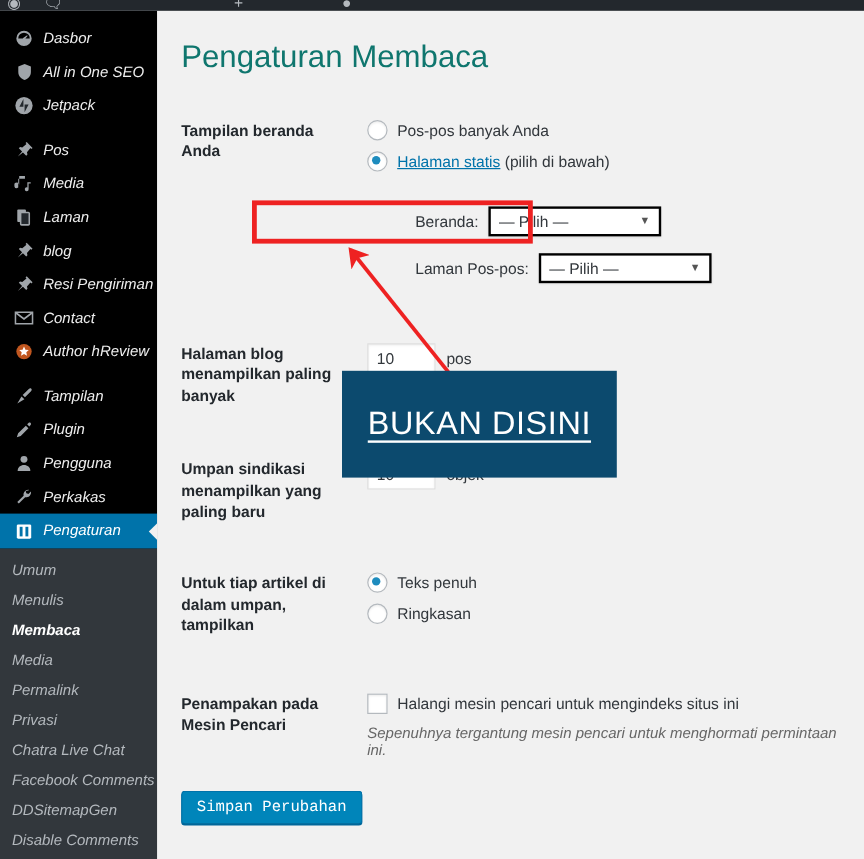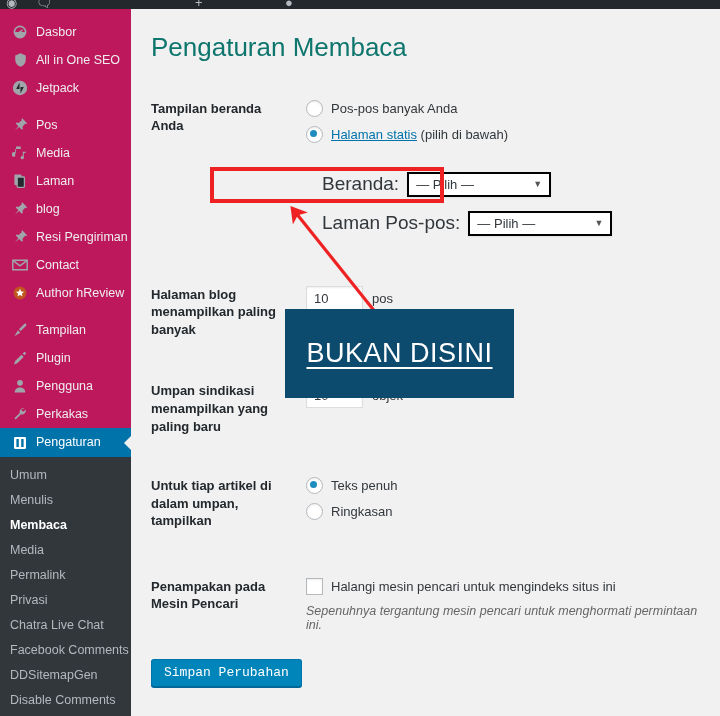--- a/index.html
+++ b/index.html
@@ -34,22 +34,23 @@
     line-height: 13px;
     top: -4px;
   }
 
   
   #adminmenu {
     position: absolute;
     top: 9px; left: 0;
     width: 131px;
     height: 707px;
-    background: #be185d;
+    background: #000000;
     overflow: hidden;
+    font-style: italic;
   }
   .menu-item {
     position: relative;
     display: flex;
     align-items: center;
     height: 28px;
     padding-left: 9px;
     color: #eee;
     font-size: 12.5px;
     white-space: nowrap;
@@ -168,23 +169,24 @@
     text-decoration: underline;
   }
 
   
   .select-row {
     display: flex;
     align-items: center;
     margin-bottom: 2px;
   }
   .select-label {
-    font-size: 19px;
+    font-size: 13px;
     color: #32373c;
     margin-right: 8px;
+    margin-left: 24px;
   }
   .wpselect {
     position: relative;
     width: 144px;
     height: 25px;
     background: #fff;
     border: 2px solid #000000;
     box-shadow: 0 1px 2px rgba(0,0,0,.07);
     display: flex;
     align-items: center;

